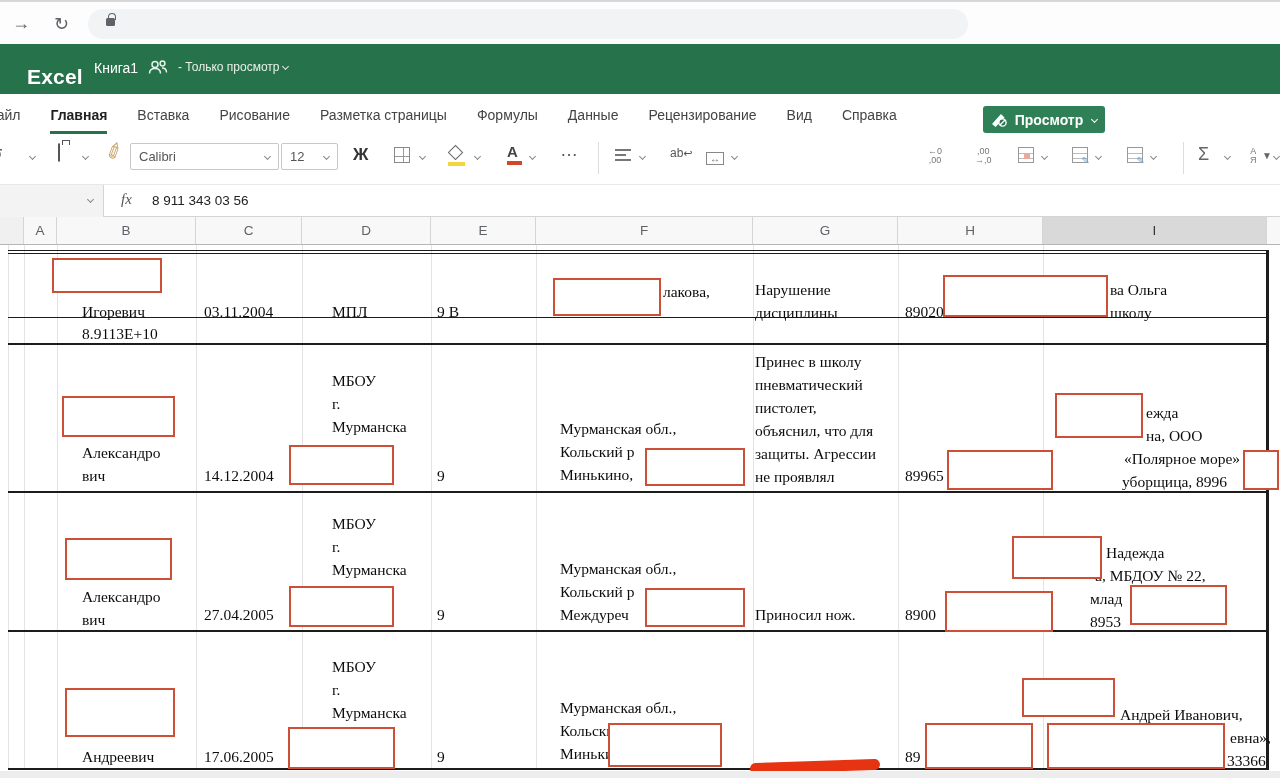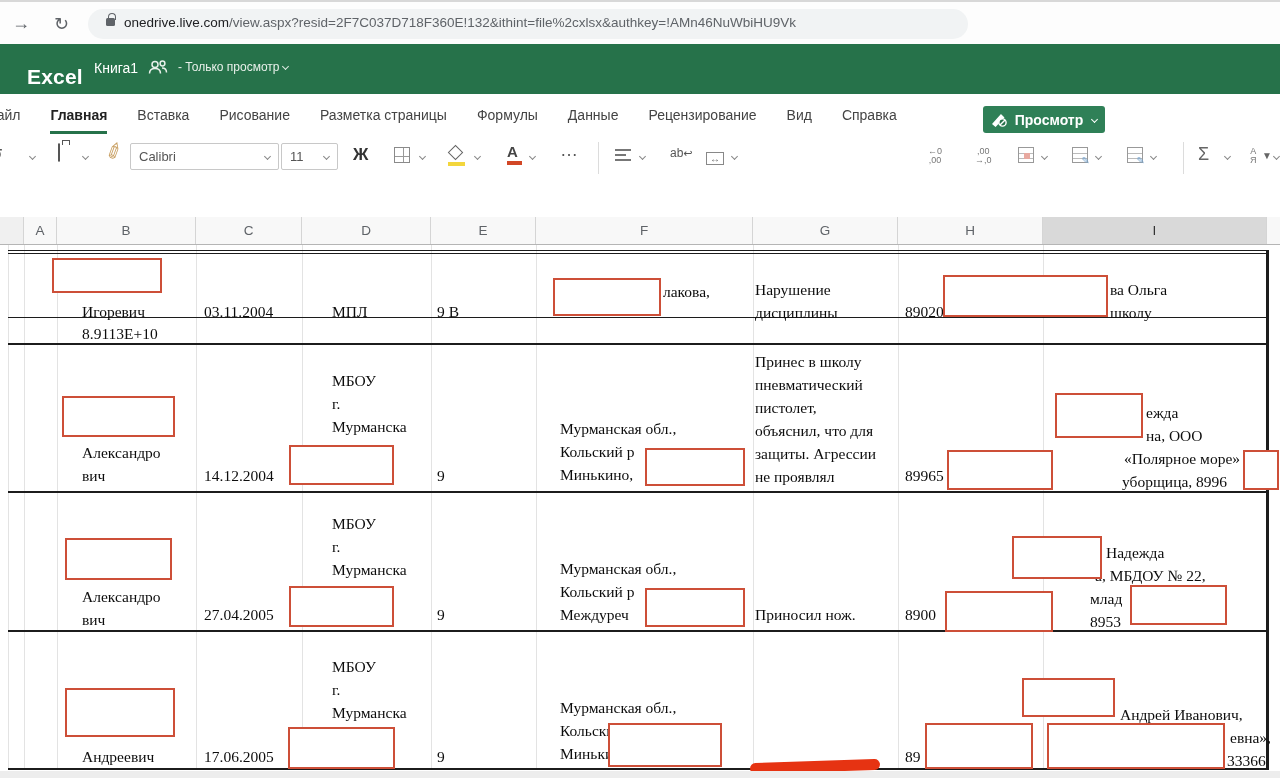--- a/index.html
+++ b/index.html
@@ -87,21 +87,20 @@
 </head>
 <body>
 
 <div class="page">
 
   <div class="browser">
     <span class="nav-glyph" style="left:12px">→</span>
     <span class="nav-glyph" style="left:54px">↻</span>
     <div class="omnibox">
       <span class="lock"></span>
-      <span class="url"><span>onedrive.live.com</span><span class="path">/view.aspx?resid=2F7C037D718F360E!132&amp;ithint=file%2cxlsx&amp;authkey=!AMn46NuWbiHU9Vk</span></span>
     </div>
   </div>
 
   <div class="appbar">
     <span class="logo">Excel</span>
     <span class="doc">Книга1</span>
     <span class="people">
       <svg width="20" height="15" viewBox="0 0 20 15">
           <g fill="none" stroke="#e8f0ea" stroke-width="1.5">
             <circle cx="7" cy="4.5" r="3"></circle>
@@ -143,21 +142,21 @@
       <span class="ti g" style="left:-12px;top:10px">↺</span>
       <span class="ti chev small" style="left:30px;top:20px;color:#888"></span>
       <span class="ti" style="left:58px;top:10px"><span class="clip"></span></span>
       <span class="ti chev small" style="left:83px;top:20px;color:#888"></span>
       <span class="ti" style="left:106px;top:6px;font-size:21px;color:#c9a063;transform:rotate(-25deg)">✐</span>
       <div class="ti combo" style="left:130px;top:9px;width:149px">
           <span>Calibri</span>
           <span class="chev small"></span>
         </div>
       <div class="ti combo" style="left:281px;top:9px;width:57px">
-          <span>11</span>
+          <span>12</span>
           <span class="chev small"></span>
         </div>
       <span class="ti" style="left:353px;top:11px;font-size:17px;font-weight:bold;color:#333">Ж</span>
       <span class="ti" style="left:394px;top:13px"><span class="gridicon" style="display:inline-block"></span></span>
       <span class="ti chev small" style="left:420px;top:20px;color:#888"></span>
       <span class="ti" style="left:448px;top:10px;position:absolute"><span class="diam"></span><span class="bucketbar"></span></span>
       <span class="ti chev small" style="left:475px;top:20px;color:#888"></span>
       <span class="ti" style="left:507px;top:9px;position:absolute;font-size:15px;font-weight:bold;color:#444">А<span class="redbar"></span></span>
       <span class="ti chev small" style="left:530px;top:20px;color:#888"></span>
       <span class="ti g" style="left:560px;top:6px">…</span>
@@ -180,20 +179,27 @@
       <span class="vdiv" style="left:1183px"></span>
       <span class="ti g" style="left:1198px;top:10px;color:#666">Σ</span>
       <span class="ti chev small" style="left:1225px;top:20px;color:#888"></span>
       <span class="ti tiny2" style="left:1250px;top:13px">А
 Я</span>
       <span class="ti" style="left:1262px;top:16px;font-size:10px;color:#666">▼</span>
       <span class="ti chev small" style="left:1274px;top:20px;color:#888"></span>
     </div>
   </div>
 
+  <div class="fbar">
+    <div class="namebox">
+        <span class="chev small"></span>
+      </div>
+    <span class="fx">fx</span>
+    <span class="fval">8 911 343 03 56</span>
+  </div>
 
   <div class="cheads">
     <div class="ch gutter" style="width:24px"></div>
     <div class="ch" style="width:33px">A</div>
     <div class="ch" style="width:139px">B</div>
     <div class="ch" style="width:106px">C</div>
     <div class="ch" style="width:129px">D</div>
     <div class="ch" style="width:105px">E</div>
     <div class="ch" style="width:217px">F</div>
     <div class="ch" style="width:145px">G</div>

